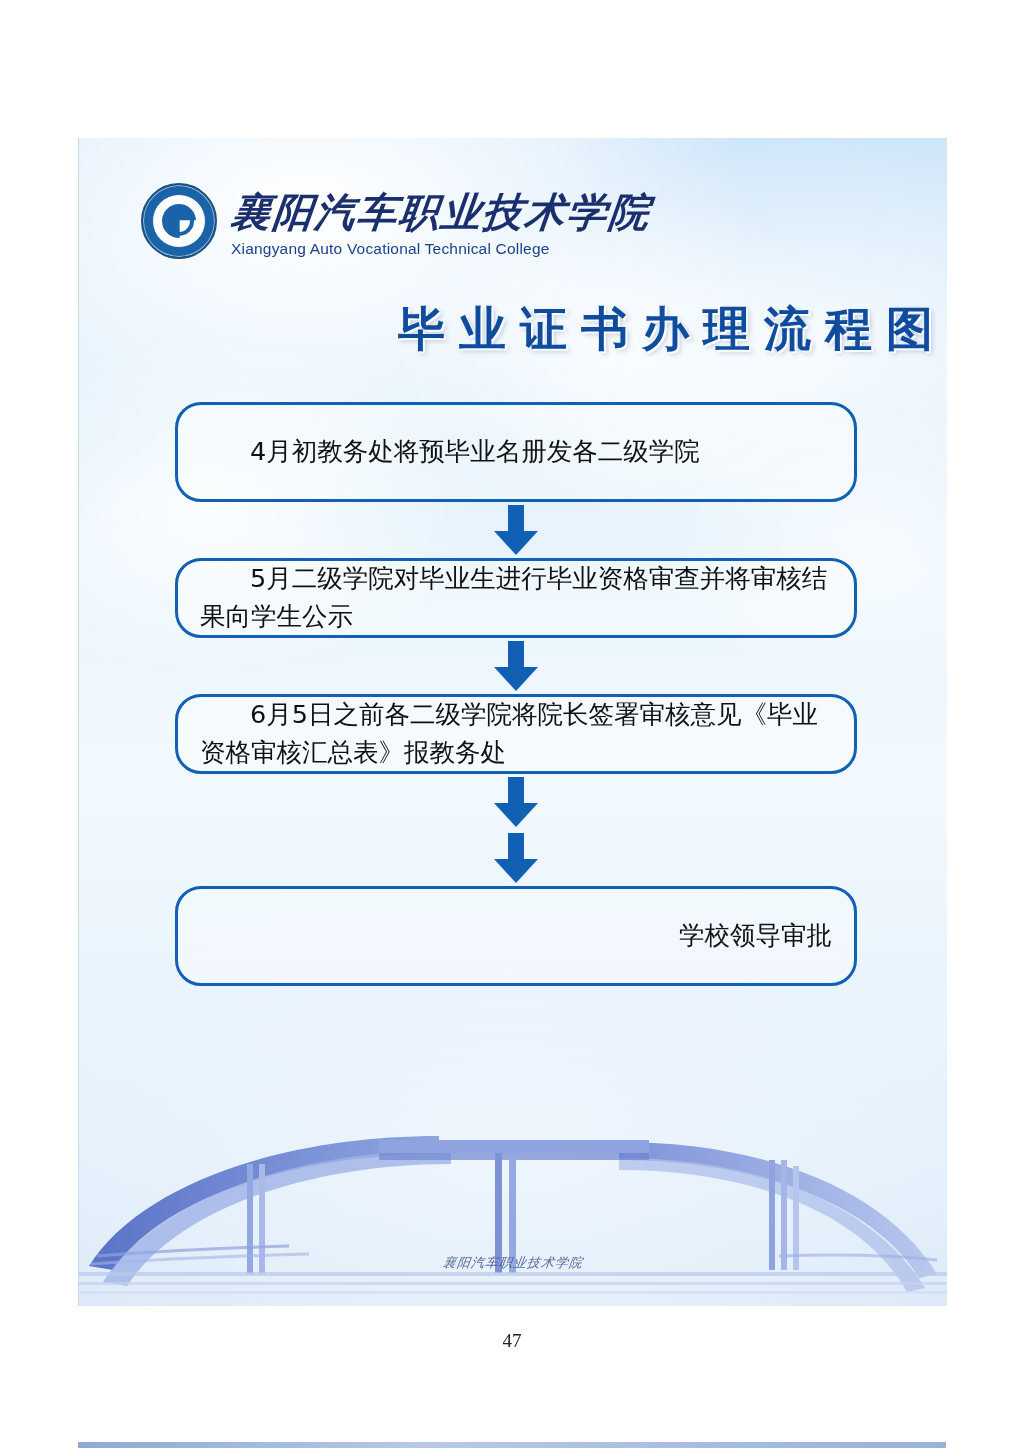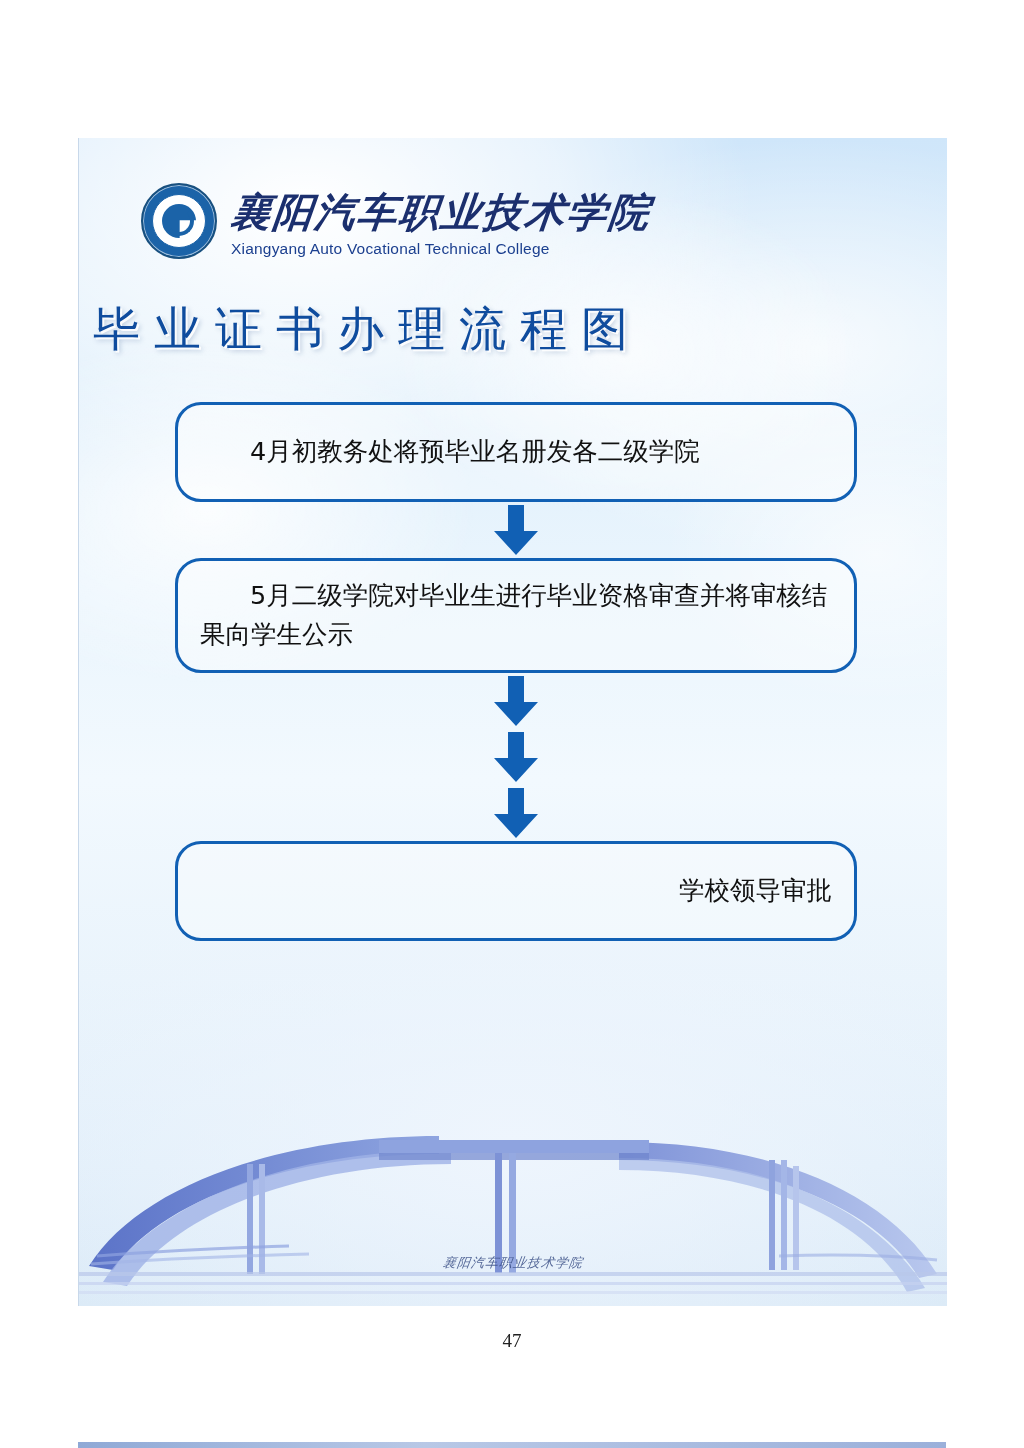--- a/index.html
+++ b/index.html
@@ -112,23 +112,23 @@
     color: #1b3f8f;
     letter-spacing: 0.2px;
     white-space: nowrap;
   }
 
   
   .poster-title {
     position: absolute;
     left: 0; right: 0;
     top: 160px;
-    text-align: left;
+    text-align: right;
     font-family: "DejaVu Sans", sans-serif;
-    font-weight: 400;
+    font-weight: 700;
     font-size: 47px;
     letter-spacing: 14px;
     color: #0f4c9e;
     text-shadow: 2px 2px 0 rgba(255,255,255,0.9), 3px 3px 5px rgba(20,60,120,0.25);
     padding-left: 14px;
   }
 
   
   .flow {
     position: absolute;
@@ -151,21 +151,21 @@
     line-height: 1.5;
     color: #111111;
     text-indent: 50px;
     width: 100%;
   }
   .node.center .node-text {
     text-indent: 0;
     text-align: right;
   }
   .node.h1 { height: 100px; }
-  .node.h2 { height: 115px; }
+  .node.h2 { height: 80px; }
 
   .arrow {
     height: 56px;
     display: flex;
     justify-content: center;
     align-items: center;
   }
   .arrow svg { display: block; }
 
   
@@ -247,20 +247,23 @@
       <div class="node h2">
         <div class="node-text">5月二级学院对毕业生进行毕业资格审查并将审核结果向学生公示</div>
       </div>
 
       <div class="arrow">
         <svg width="56" height="50" viewBox="0 0 56 50" aria-hidden="true">
           <polygon points="20,0 36,0 36,26 50,26 28,50 6,26 20,26" fill="#1160b4"></polygon>
         </svg>
       </div>
 
+      <div class="node h2">
+        <div class="node-text">6月5日之前各二级学院将院长签署审核意见《毕业资格审核汇总表》报教务处</div>
+      </div>
 
       <div class="arrow">
         <svg width="56" height="50" viewBox="0 0 56 50" aria-hidden="true">
           <polygon points="20,0 36,0 36,26 50,26 28,50 6,26 20,26" fill="#1160b4"></polygon>
         </svg>
       </div>
 
 
       <div class="arrow">
         <svg width="56" height="50" viewBox="0 0 56 50" aria-hidden="true">

